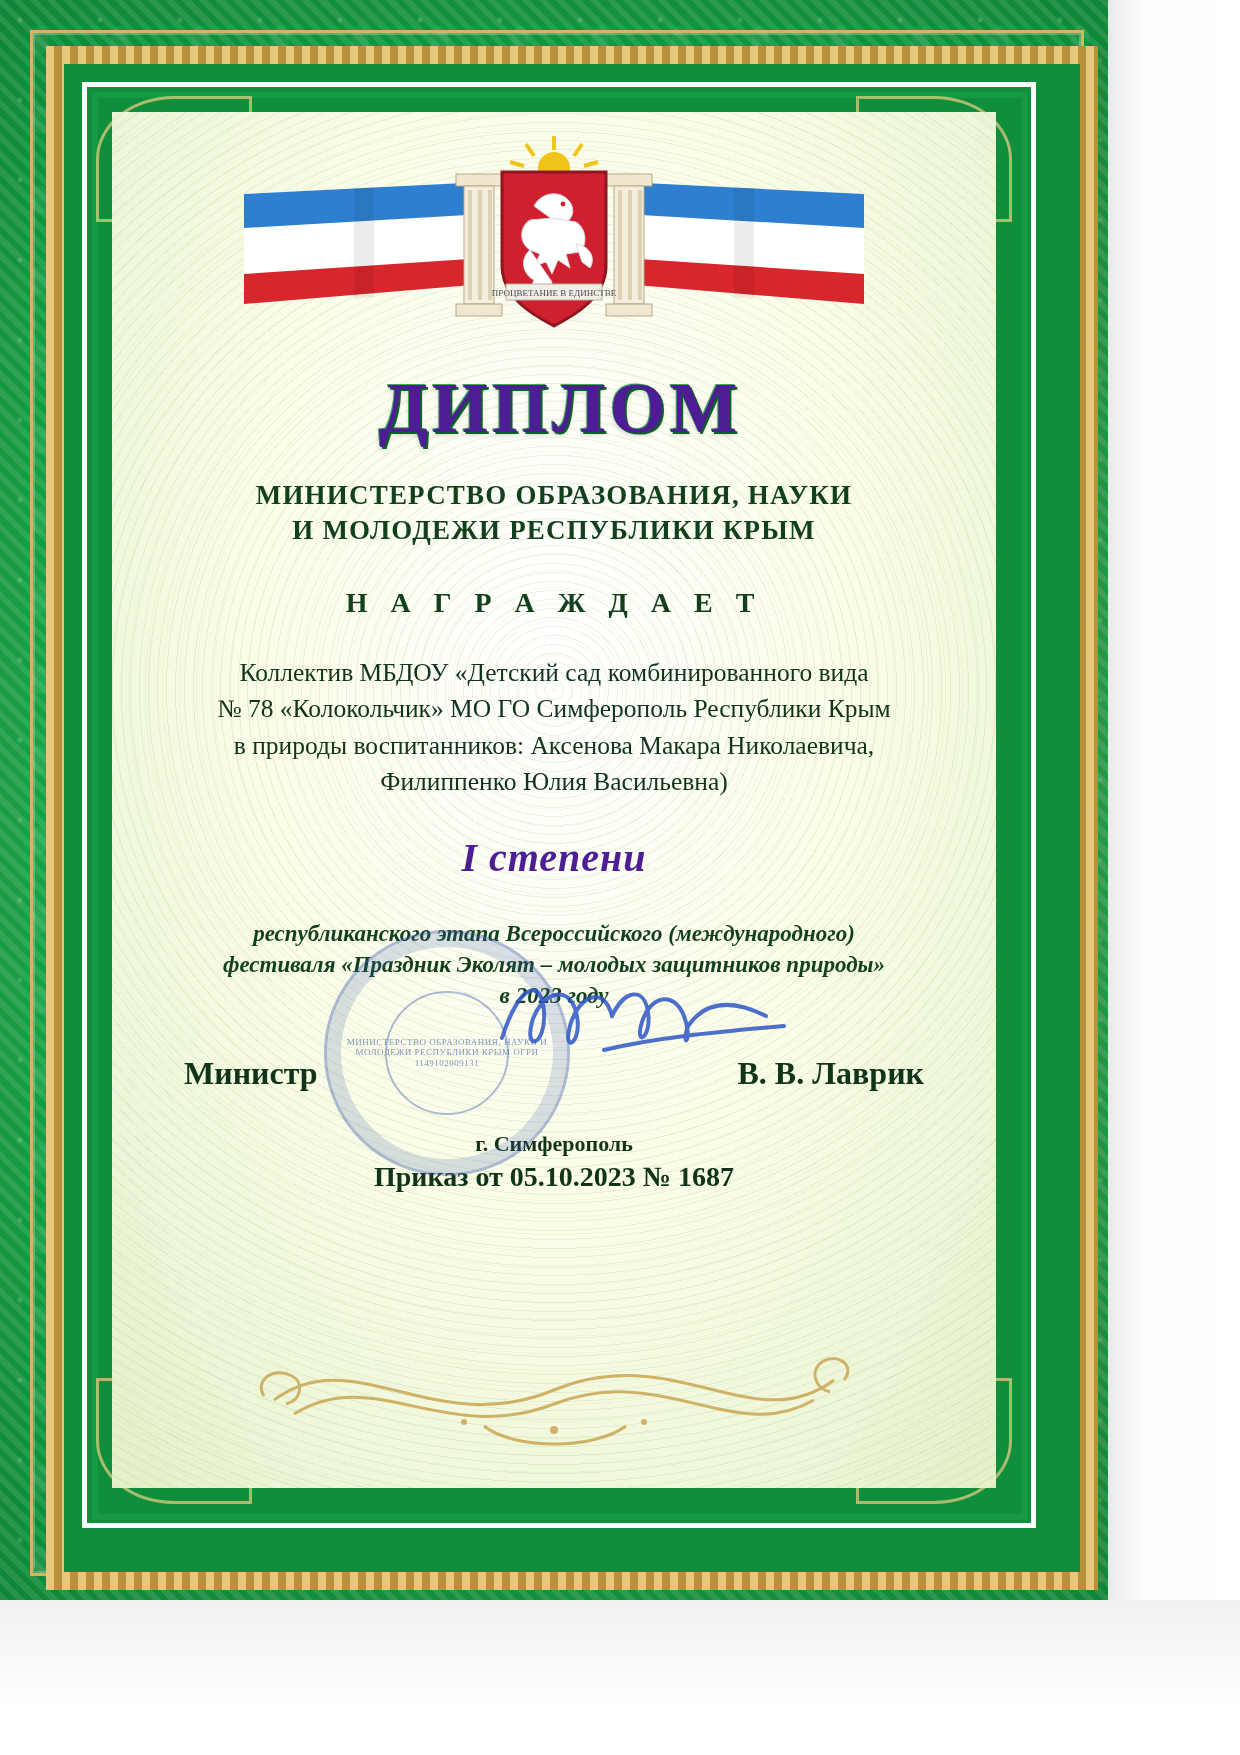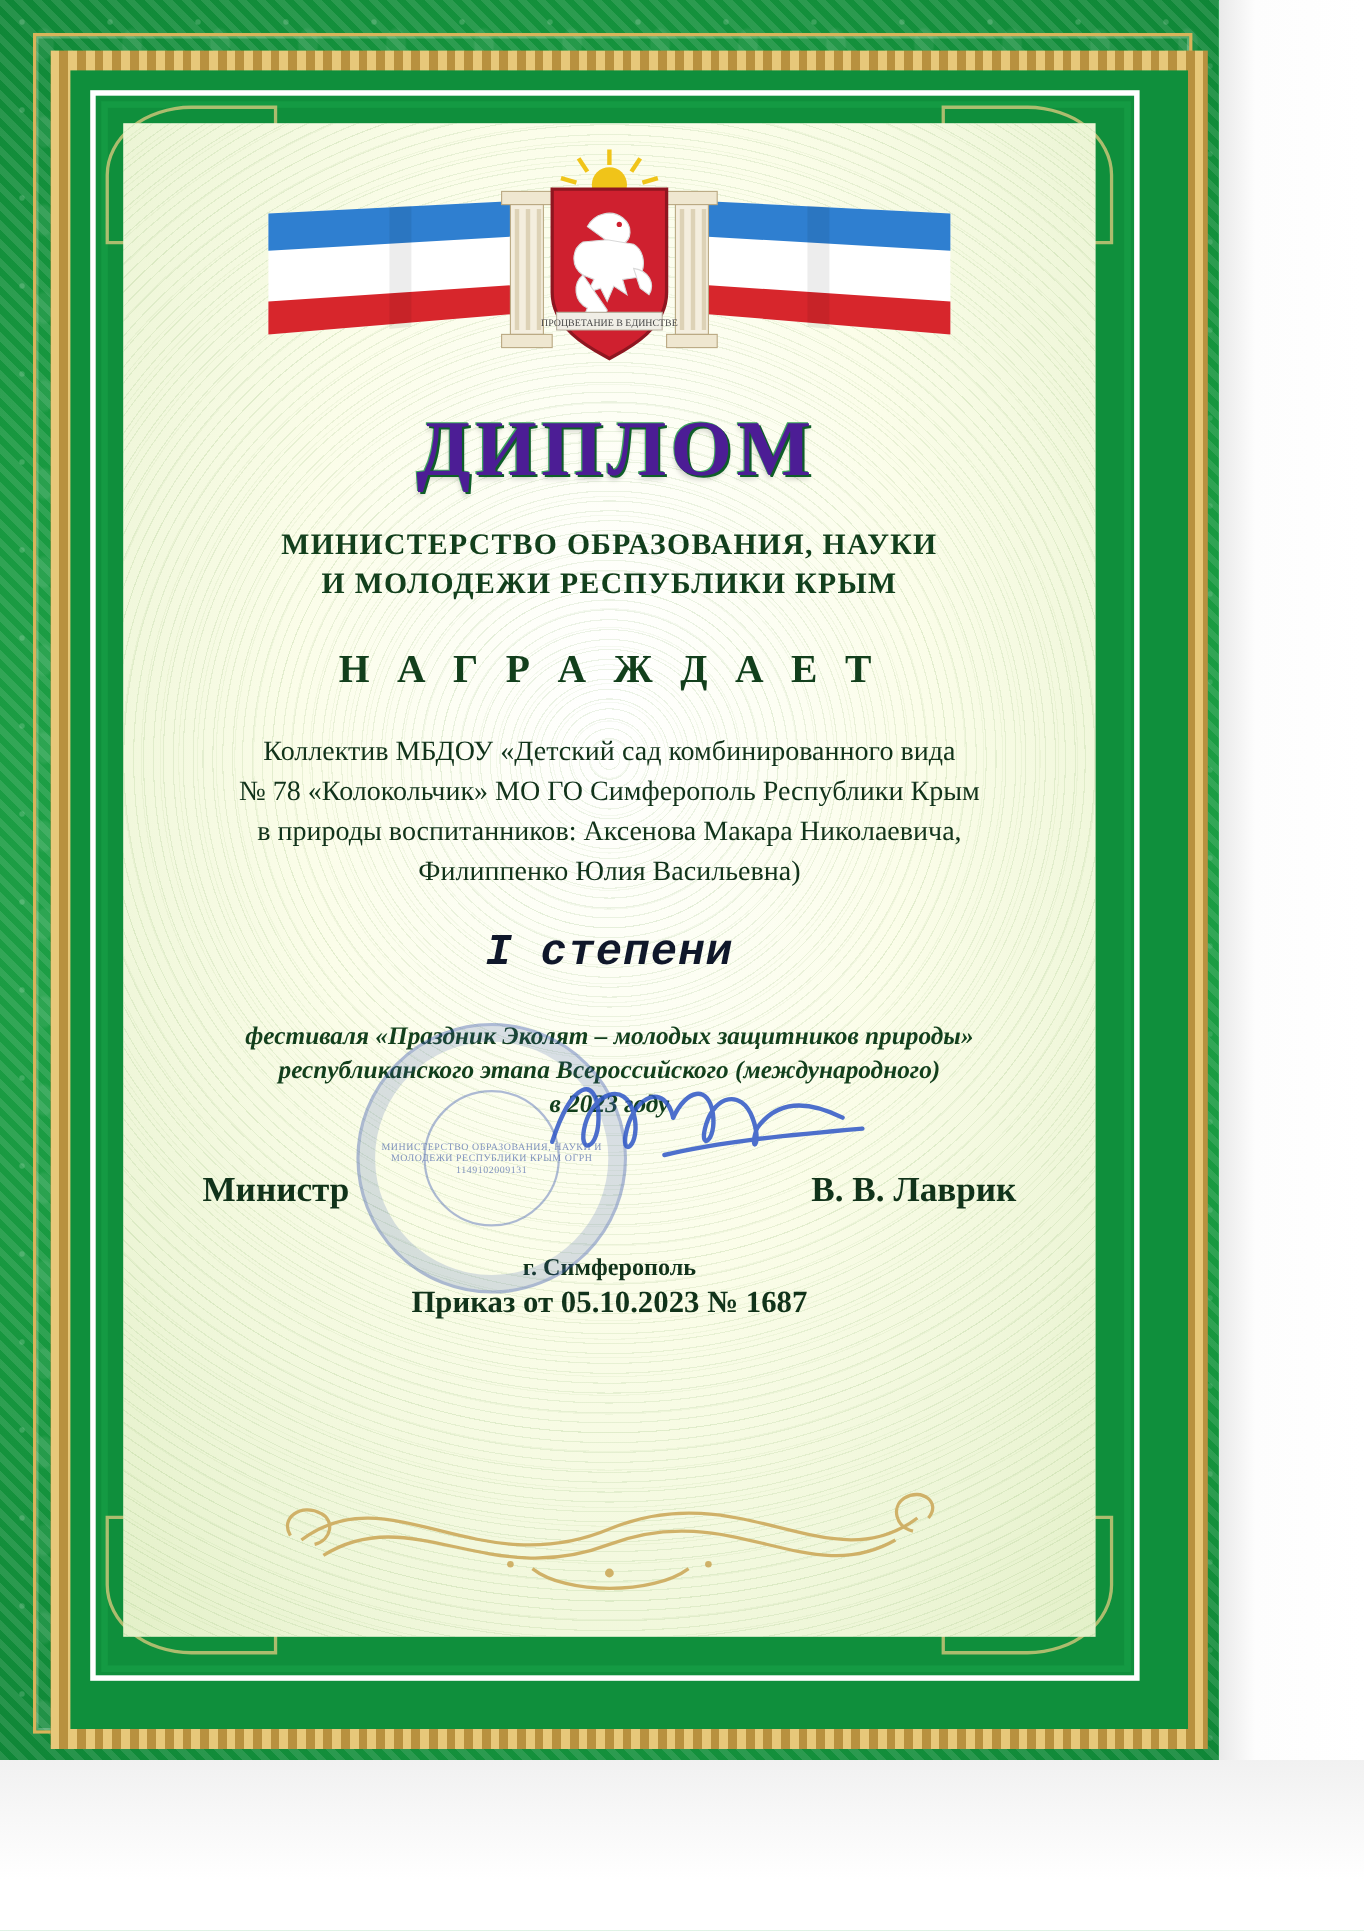--- a/index.html
+++ b/index.html
@@ -178,43 +178,42 @@
     width: 760px;
     font-size: 27px;
     font-weight: bold;
     letter-spacing: 1.2px;
     color: #123f1c;
     line-height: 1.28;
   }
 
   .awards-word {
     margin-top: 40px;
-    font-size: 36px;
+    font-size: 28px;
     font-weight: bold;
     letter-spacing: 8px;
     color: #123f1c;
   }
 
   .recipient {
     margin: 36px auto 0;
     width: 790px;
     font-size: 25.5px;
     color: #11331a;
     line-height: 1.42;
   }
   .recipient div { white-space: nowrap; }
 
   .degree {
     margin-top: 34px;
     font-size: 40px;
     font-weight: bold;
     font-style: italic;
-    color: #0f172a;
+    color: #4c1d95;
     letter-spacing: 1px;
-    font-family: Liberation Mono, monospace;
   }
 
   .nomination {
     margin: 38px auto 0;
     width: 810px;
     font-size: 23px;
     font-style: italic;
     font-weight: bold;
     color: #123f1c;
     line-height: 1.34;
@@ -418,22 +417,22 @@
       <div class="recipient">
         <div>Коллектив МБДОУ «Детский сад комбинированного вида</div>
         <div>№ 78 «Колокольчик» МО ГО Симферополь Республики Крым</div>
         <div>в природы воспитанников: Аксенова Макара Николаевича,</div>
         <div>Филиппенко Юлия Васильевна)</div>
       </div>
 
       <div class="degree">I степени</div>
 
       <div class="nomination">
+        <div>республиканского этапа Всероссийского (международного)</div>
         <div>фестиваля «Праздник Эколят – молодых защитников природы»</div>
-        <div>республиканского этапа Всероссийского (международного)</div>
         <div>в 2023 году</div>
       </div>
 
       <div class="signature-row">
         <div class="minister-label">Министр</div>
         <div class="minister-name">В. В. Лаврик</div>
       </div>
 
       <div class="city">г. Симферополь</div>
       <div class="order">Приказ от 05.10.2023 № 1687</div>

